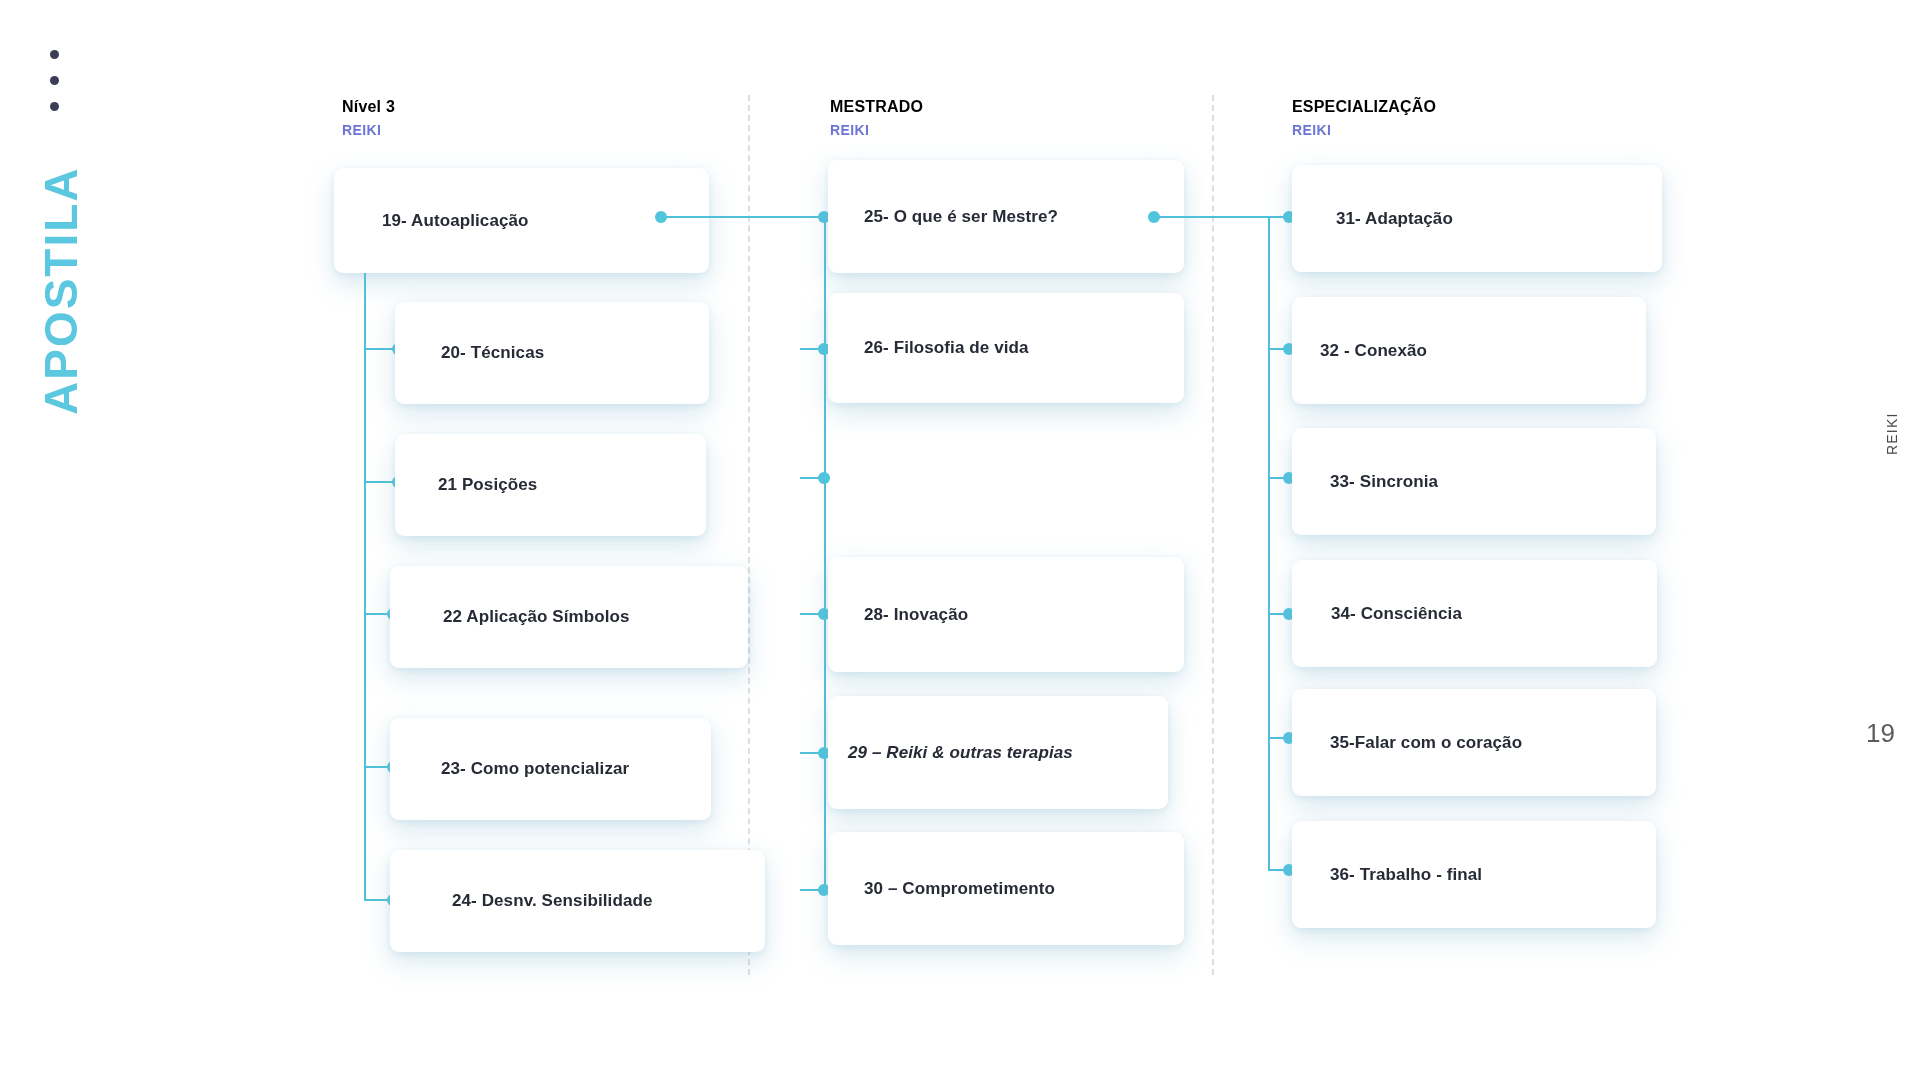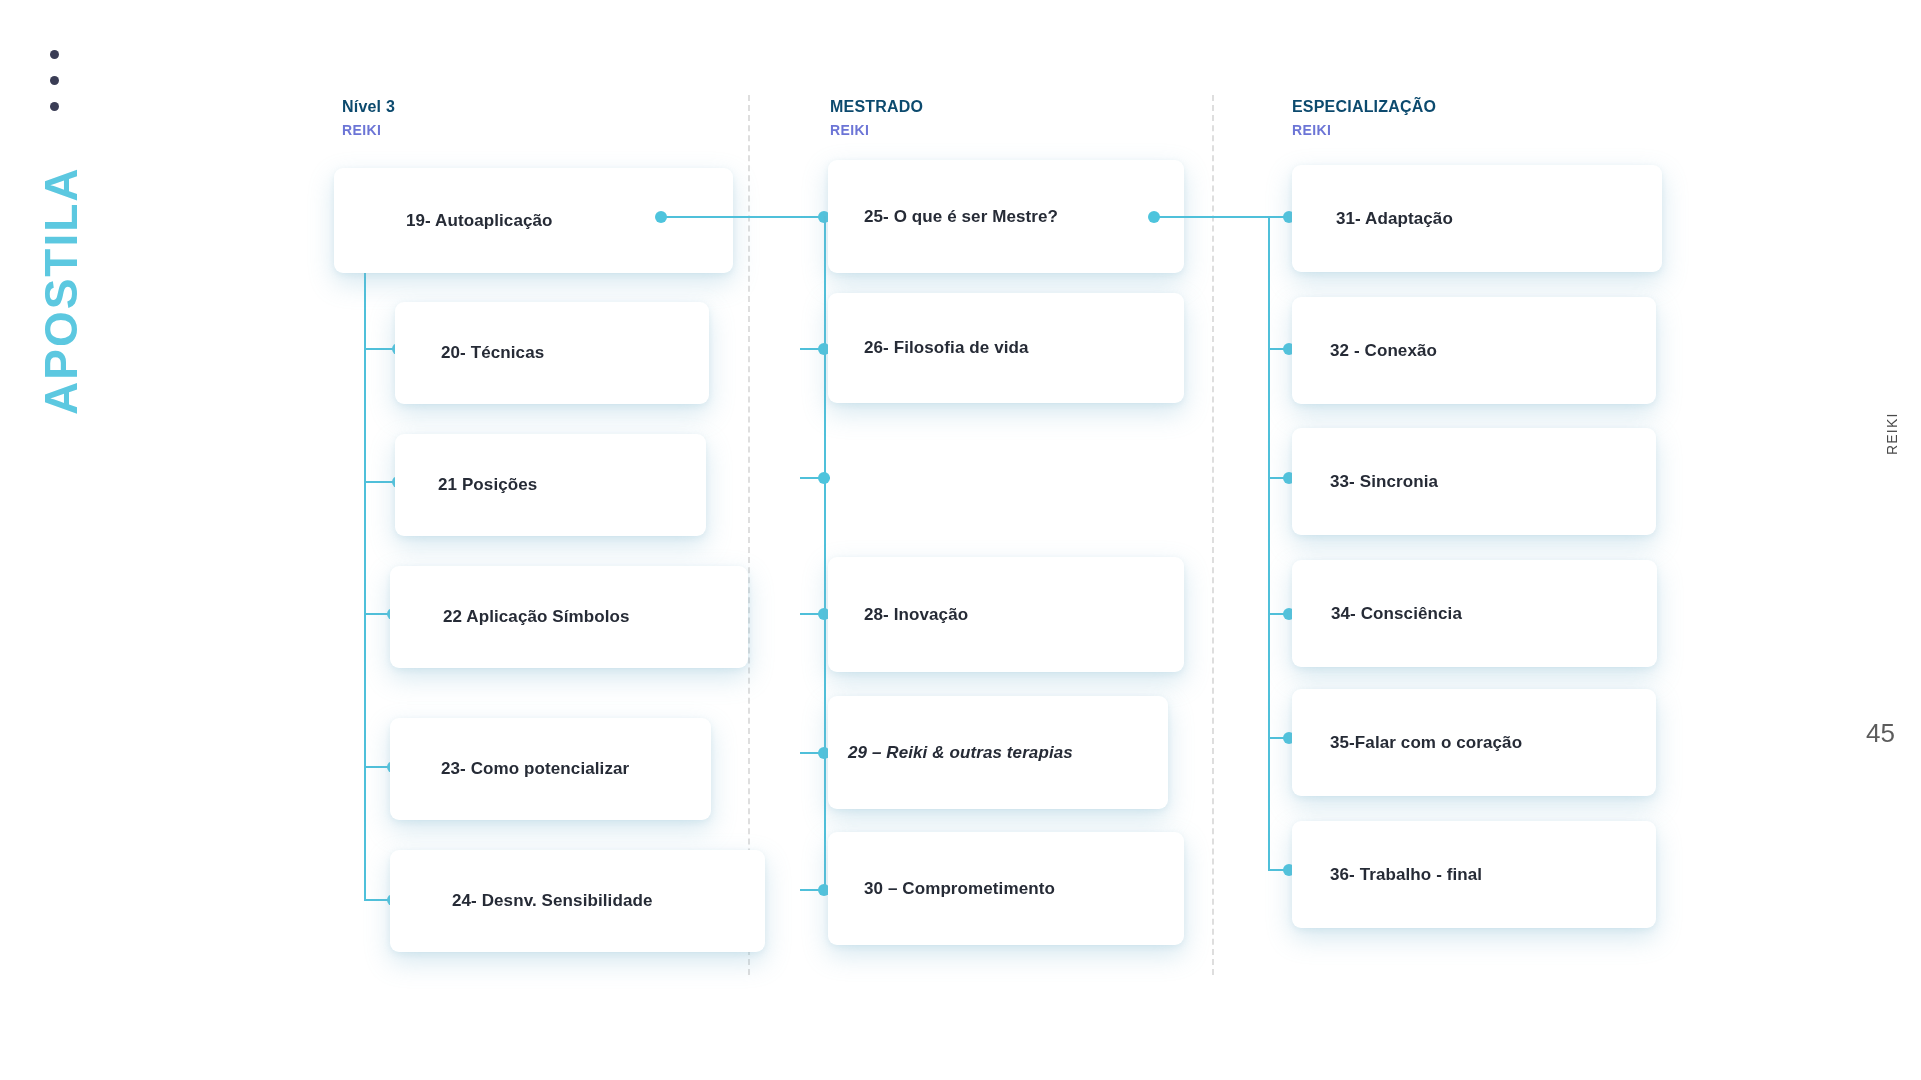--- a/index.html
+++ b/index.html
@@ -40,21 +40,21 @@
 
   
   .divider{
     position:absolute;top:95px;width:0;height:880px;
     border-left:2px dashed #dedede;
   }
 
   
   .col-head{position:absolute;}
   .col-head .h-title{
-    font-size:16px;font-weight:700;color:#0c4a6e;letter-spacing:.2px;
+    font-size:16px;font-weight:700;color:#000000;letter-spacing:.2px;
     line-height:20px;white-space:nowrap;
   }
   .col-head .h-sub{
     font-size:14px;font-weight:700;color:#6c75d6;letter-spacing:.4px;
     line-height:20px;margin-top:3px;
   }
 
   
   .card{
     position:absolute;
@@ -85,21 +85,21 @@
   <div class="bullets">
     <div class="dot"></div>
     <div class="dot"></div>
     <div class="dot"></div>
   </div>
 
   <div class="apostila">APOSTILA</div>
 
   <div class="reiki-side">REIKI</div>
 
-  <div class="pageno">45</div>
+  <div class="pageno">19</div>
 
   <div class="divider" style="left:748px;"></div>
   <div class="divider" style="left:1212px;"></div>
 
   <div class="col-head" style="left:342px;top:97px;">
     <div class="h-title">Nível 3</div>
     <div class="h-sub">REIKI</div>
   </div>
 
   <div class="vline" style="left:364px;top:266px;height:634px;"></div>
@@ -107,21 +107,21 @@
   <div class="hline" style="left:364px;top:481px;width:36px;"></div>
   <div class="hline" style="left:364px;top:613px;width:31px;"></div>
   <div class="hline" style="left:364px;top:766px;width:31px;"></div>
   <div class="hline" style="left:364px;top:899px;width:31px;"></div>
   <div class="knob" style="left:392px;top:343px;"></div>
   <div class="knob" style="left:392px;top:476px;"></div>
   <div class="knob" style="left:387px;top:608px;"></div>
   <div class="knob" style="left:387px;top:761px;"></div>
   <div class="knob" style="left:387px;top:894px;"></div>
 
-  <div class="card" style="left:334px;top:168px;width:327px;height:105px;padding-left:72px;">
+  <div class="card" style="left:334px;top:168px;width:327px;height:105px;padding-left:48px;">
     <span class="card-label">19- Autoaplicação</span>
   </div>
 
   <div class="card" style="left:395px;top:302px;width:268px;height:102px;padding-left:46px;">
     <span class="card-label">20- Técnicas</span>
   </div>
 
   <div class="card" style="left:395px;top:434px;width:268px;height:102px;padding-left:43px;">
     <span class="card-label">21 Posições</span>
   </div>
@@ -199,21 +199,21 @@
   <div class="knob" style="left:1283px;top:343px;"></div>
   <div class="knob" style="left:1283px;top:472px;"></div>
   <div class="knob" style="left:1283px;top:608px;"></div>
   <div class="knob" style="left:1283px;top:732px;"></div>
   <div class="knob" style="left:1283px;top:864px;"></div>
 
   <div class="card" style="left:1292px;top:165px;width:326px;height:107px;padding-left:44px;">
     <span class="card-label">31- Adaptação</span>
   </div>
 
-  <div class="card" style="left:1292px;top:297px;width:326px;height:107px;padding-left:38px;">
+  <div class="card" style="left:1292px;top:297px;width:326px;height:107px;padding-left:28px;">
     <span class="card-label">32 - Conexão</span>
   </div>
 
   <div class="card" style="left:1292px;top:428px;width:326px;height:107px;padding-left:38px;">
     <span class="card-label">33- Sincronia</span>
   </div>
 
   <div class="card" style="left:1292px;top:560px;width:326px;height:107px;padding-left:39px;">
     <span class="card-label">34- Consciência</span>
   </div>

